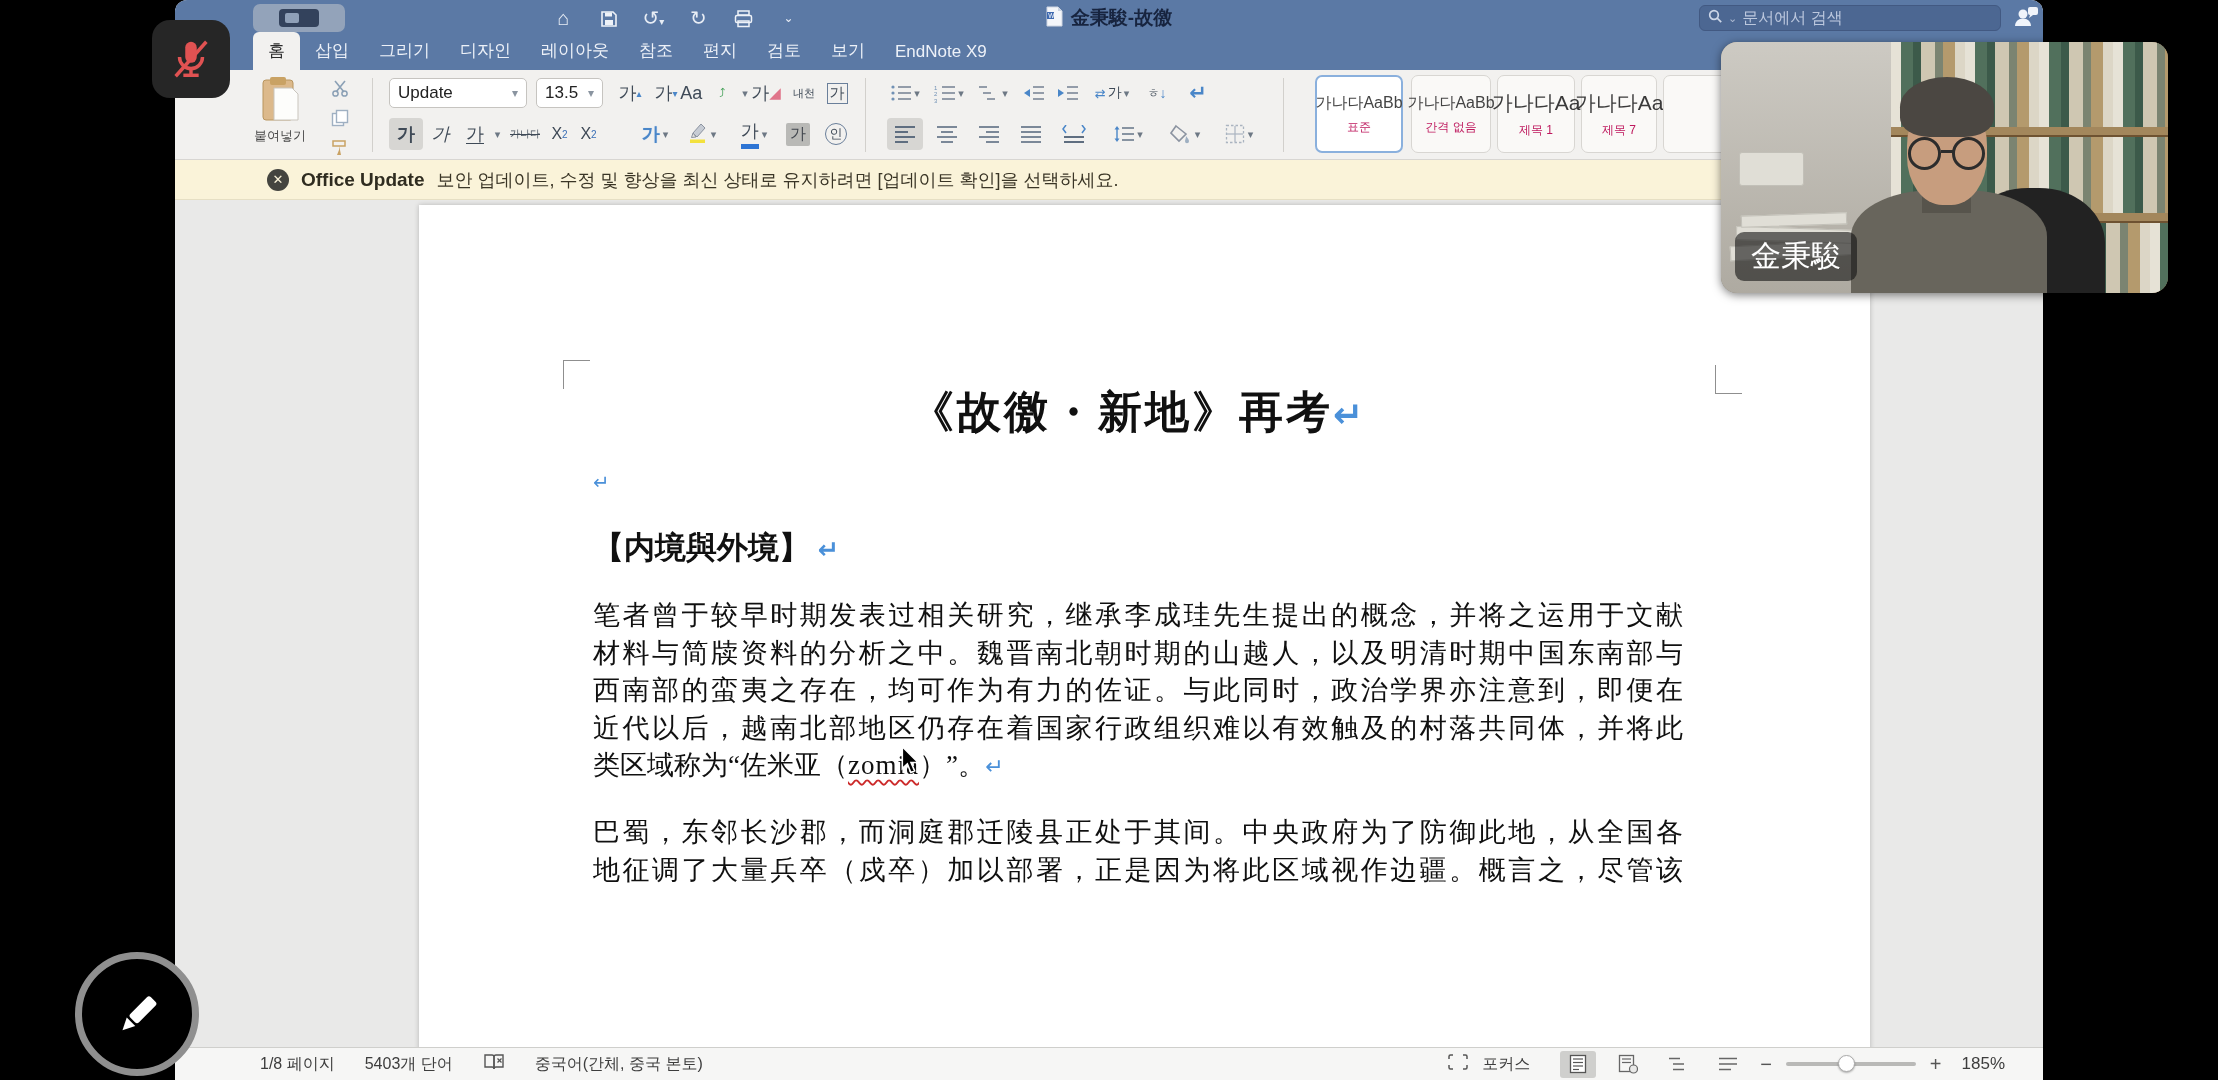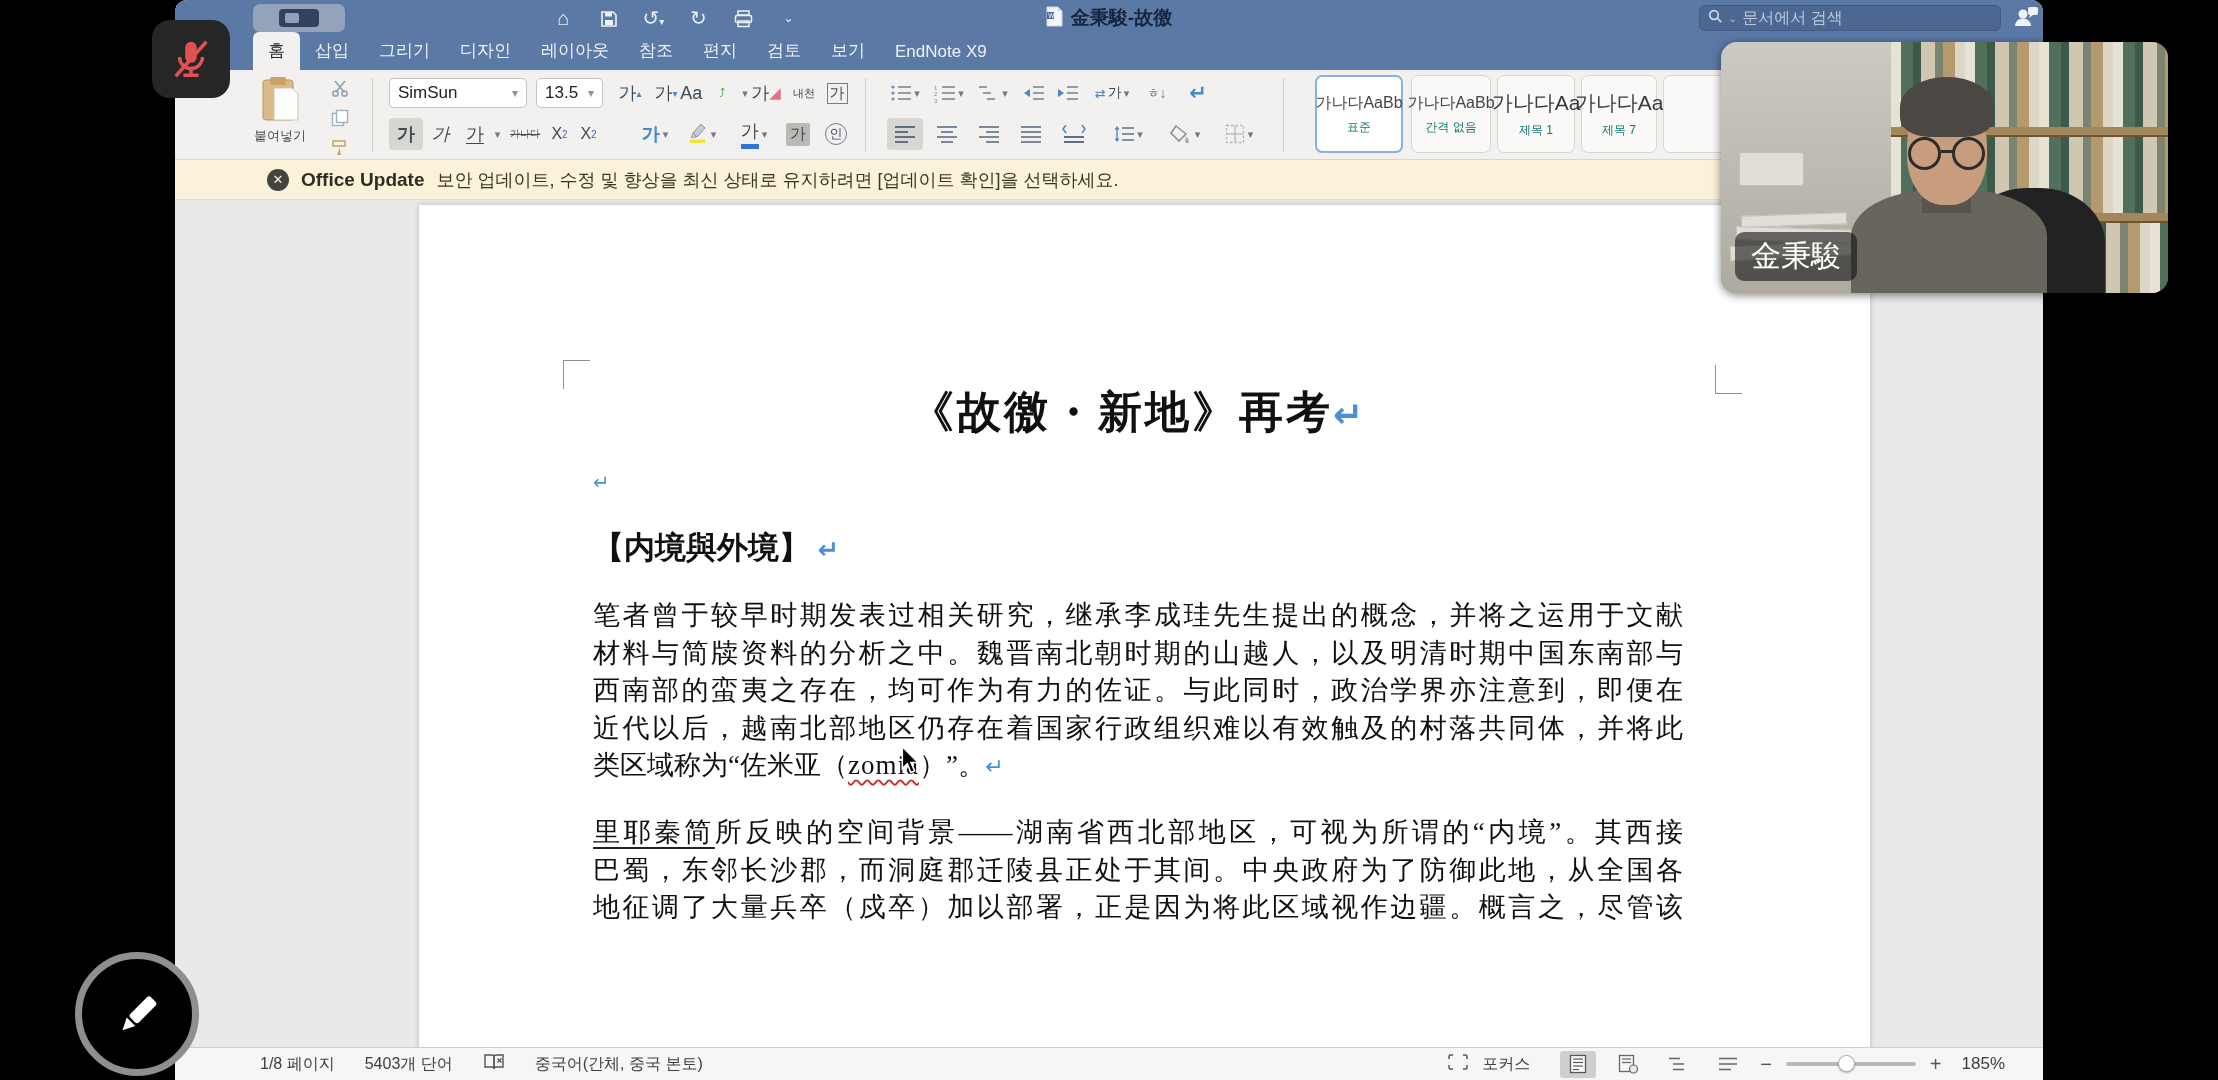--- a/index.html
+++ b/index.html
@@ -51,21 +51,21 @@
   .paste-group{position:absolute;left:66px;top:6px;width:78px;height:78px;display:flex;
                flex-direction:column;align-items:center;}
   .paste-label{font-size:13px;color:#4a4a4a;margin-top:3px;}
   .mini-col{position:absolute;left:156px;top:10px;display:flex;flex-direction:column;gap:8px;}
   .stylecard{position:absolute;top:5px;height:78px;background:#faf9f7;border:1px solid #d8d6d2;
              border-radius:7px;display:flex;flex-direction:column;align-items:center;
              justify-content:center;gap:5px;}
   .stylecard.sel{border:2px solid #8ab0dd;background:#fff;}
   .sc-prev{font-size:16px;color:#444;white-space:nowrap;}
   .sc-prev.big{font-size:21px;color:#3a3a3a;}
-  .sc-lab{font-size:12px;color:#0f766e;}
+  .sc-lab{font-size:12px;color:#be185d;}
 
   
   .updbar{position:absolute;left:0;top:160px;width:100%;height:40px;background:#faf3d9;
           border-bottom:1px solid #e6dfc4;display:flex;align-items:center;padding-left:92px;gap:12px;}
   .upd-ico{width:22px;height:22px;border-radius:50%;background:#44443f;color:#faf3d9;
            display:flex;align-items:center;justify-content:center;font-size:13px;font-weight:bold;}
   .upd-title{font-size:19px;font-weight:bold;color:#2f2c20;}
   .upd-msg{font-size:18px;color:#3a3526;}
 
   
@@ -234,21 +234,21 @@
               <rect x="5.5" y="1.5" width="11" height="12" fill="#fff" stroke="#9fb0c2" stroke-width="1.4"></rect>
             </svg></span>
         <span><svg width="18" height="17" viewBox="0 0 18 17">
               <path d="M2 2h12v5H2z" fill="none" stroke="#c9a264" stroke-width="1.5"></path>
               <path d="M8 7v4l-2 5h4l-1-5z" fill="#c9a264"></path>
             </svg></span>
       </div>
       <div class="rsep" style="left:197px;"></div>
 
       <div class="combo" style="left:214px;top:8px;width:138px;">
-        <span>SimSun</span>
+        <span>Update</span>
           <span class="car">▾</span>
       </div>
       <div class="combo" style="left:361px;top:8px;width:67px;">
         <span>13.5</span>
           <span class="car">▾</span>
       </div>
       <div class="rbtn" style="left:438px;top:8px;width:34px;height:30px;">
         <span class="ga">가</span>
           <span style="color:#4a86c8;font-size:10px;">▴</span>
       </div>
@@ -480,21 +480,20 @@
           <div class="d-blank"><span class="pil">↵</span></div>
           <div class="d-head"><span>【内境與外境】</span> <span class="pil">↵</span></div>
           <div class="para">
             <div class="ln">笔者曾于较早时期发表过相关研究，继承李成珪先生提出的概念，并将之运用于文献</div>
             <div class="ln">材料与简牍资料的分析之中。魏晋南北朝时期的山越人，以及明清时期中国东南部与</div>
             <div class="ln">西南部的蛮夷之存在，均可作为有力的佐证。与此同时，政治学界亦注意到，即便在</div>
             <div class="ln">近代以后，越南北部地区仍存在着国家行政组织难以有效触及的村落共同体，并将此</div>
             <div class="ln last"><span>类区域称为“佐米亚（</span><span class="zomia">zomia</span><span>）”。</span><span class="pil">↵</span></div>
           </div>
           <div class="para">
-            <div class="ln"><span class="liye">里耶秦简</span><span>所反映的空间背景——湖南省西北部地区，可视为所谓的“内境”。其西接</span></div>
             <div class="ln">巴蜀，东邻长沙郡，而洞庭郡迁陵县正处于其间。中央政府为了防御此地，从全国各</div>
             <div class="ln">地征调了大量兵卒（戍卒）加以部署，正是因为将此区域视作边疆。概言之，尽管该</div>
           </div>
         </div>
       </div>
     </div>
 
     <div class="statusbar">
       <div class="st-left">
         <span>1/8 페이지</span>

